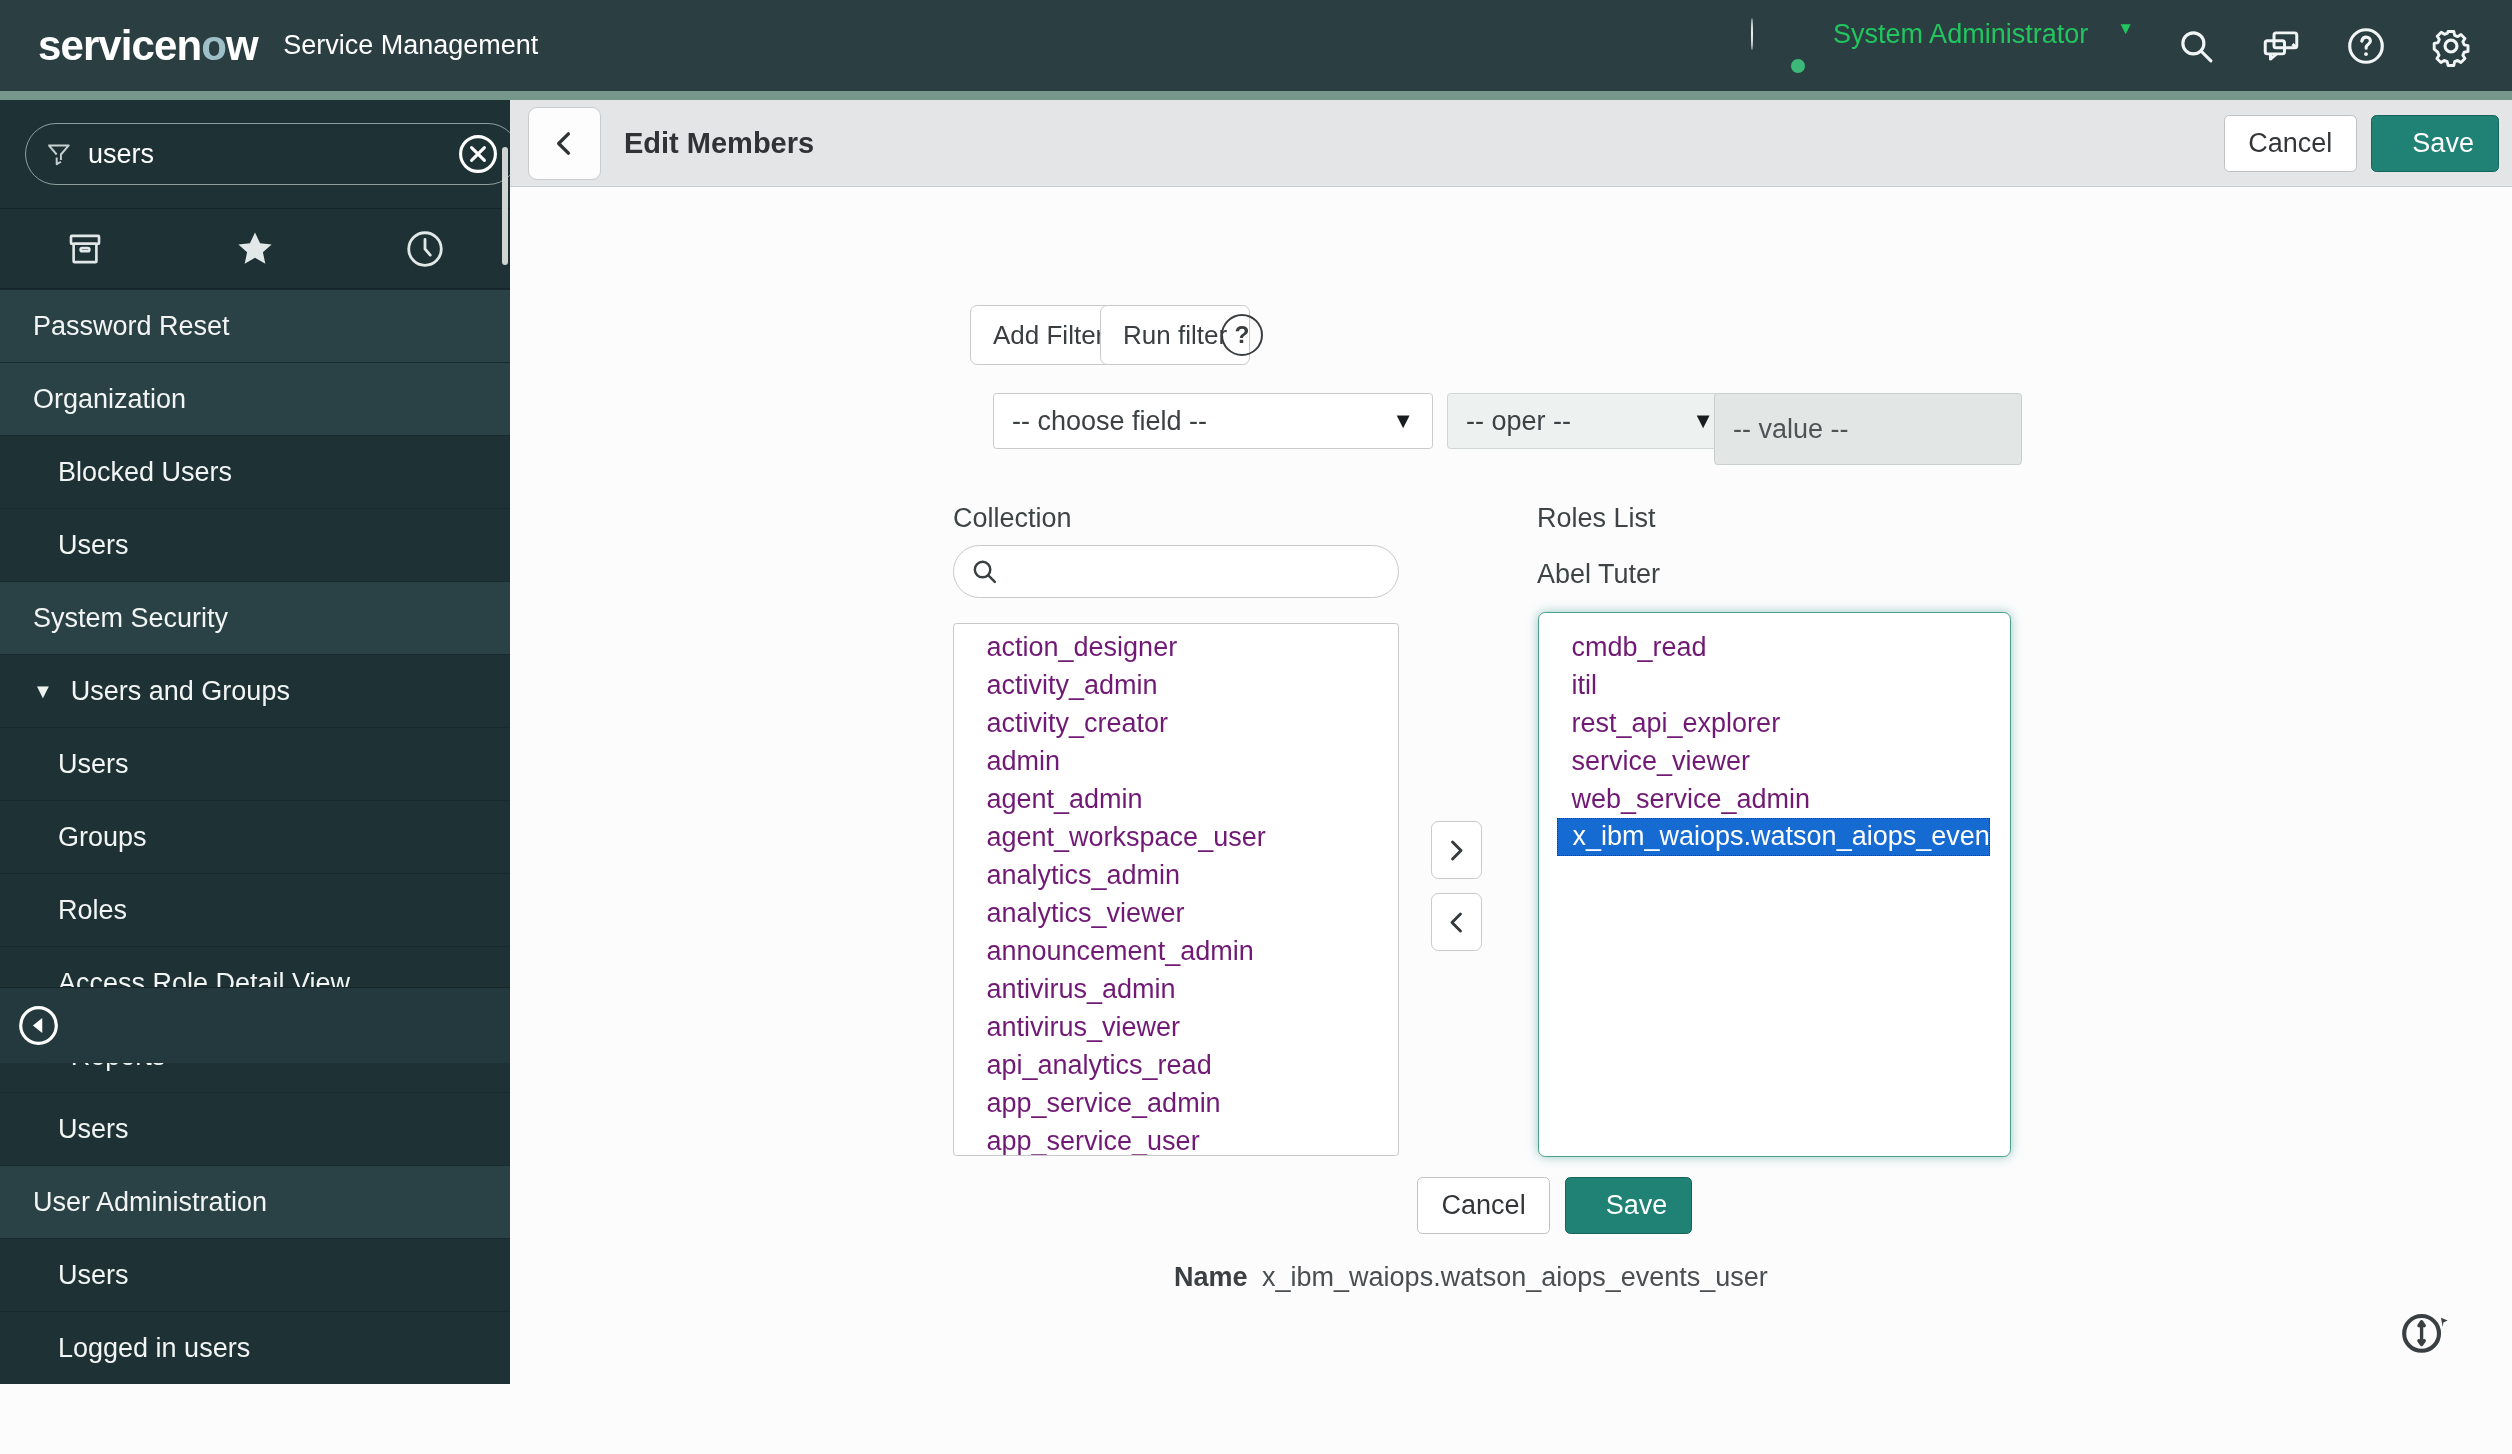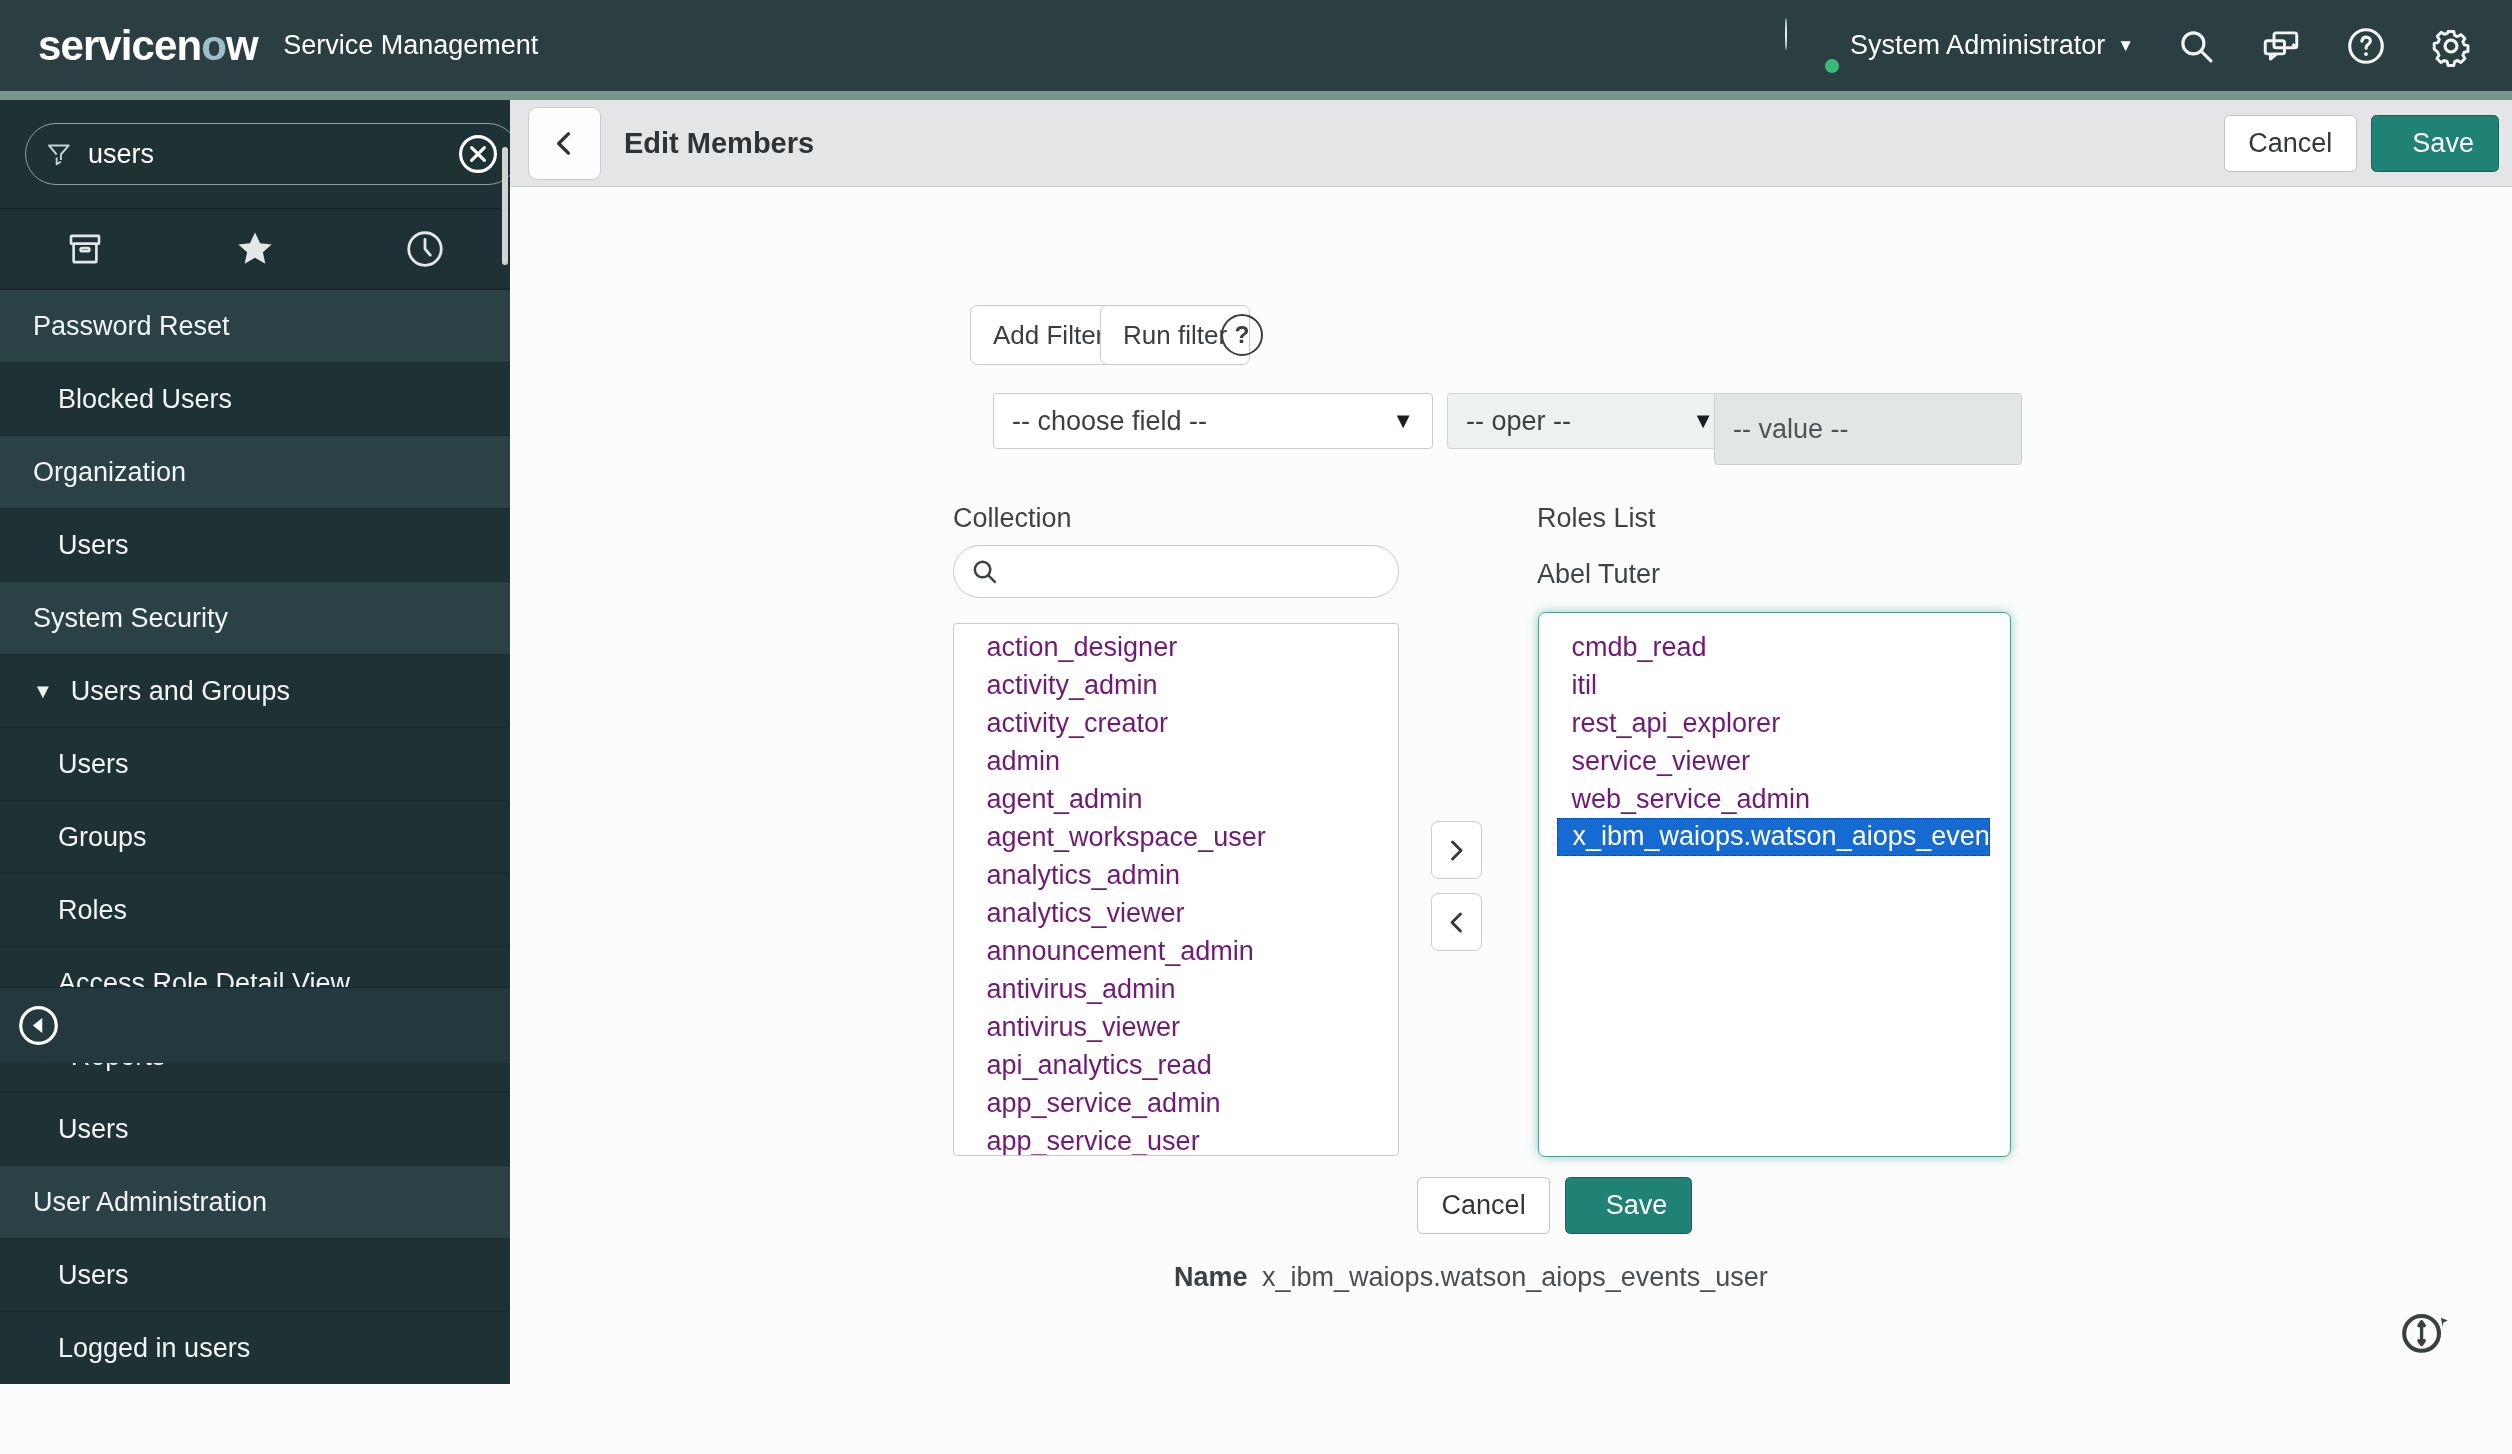--- a/index.html
+++ b/index.html
@@ -12,21 +12,21 @@
   .brand { font-size:42px; font-weight:bold; color:#fff; letter-spacing:-0.9px; }
   .brand .mark { color:#9dbfc7; }
   .product { color:#fff; font-size:27px; margin-left:25.4px; font-weight:400; }
   .hdr-right { margin-left:auto; display:flex; align-items:center; gap:38px; }
   .avatar-wrap { position:relative; width:53px; height:53px; }
   .avatar { width:53px; height:53px; border-radius:50%;
     background:radial-gradient(circle at 50% 38%, #ecdfcf 0 32%, #bfa88f 58%, #7e858c 100%);
     border:1.8px solid #e8ecec; }
   .status-dot { position:absolute; right:-1.8px; bottom:-1.8px; width:16.3px; height:16.3px;
     border-radius:50%; background:var(--avatar_status); border:1.8px solid #2b3e42; }
-  .hdr-user { color:#ffffff; font-size:27px; display:flex; align-items:center; gap:12px; }
+  .hdr-user { color:#22c55e; font-size:27px; display:flex; align-items:flex-start; gap:29px; }
   .hdr-caret { font-size:17px; }
   .hdr-icon { width:47px; height:47px; color:#f2f5f5; display:grid; place-items:center; }
   .hdr-icon svg { width:42px; height:42px; }
 
   .accent-strip { position:absolute; left:0; top:91px; width:2512px; height:9px; background:var(--accent_strip); }
 
   
   .sidebar { position:absolute; left:0; top:100px; width:510px; height:963px;
     background:var(--sidebar_bg); color:#f2f5f4; }
   .sb-search-area { height:109px; display:flex; align-items:center; padding:0 25.4px;
@@ -184,28 +184,28 @@
     </div>
   </div>
 
   <div>
 
       <div class="nav-row app">
 
         <span>Password Reset</span>
       </div>
 
+      <div class="nav-row app">
+
+        <span>Organization</span>
+      </div>
+
       <div class="nav-row module">
 
         <span>Blocked Users</span>
-      </div>
-
-      <div class="nav-row app">
-
-        <span>Organization</span>
       </div>
 
       <div class="nav-row module">
 
         <span>Users</span>
       </div>
 
       <div class="nav-row app">
 
         <span>System Security</span>

